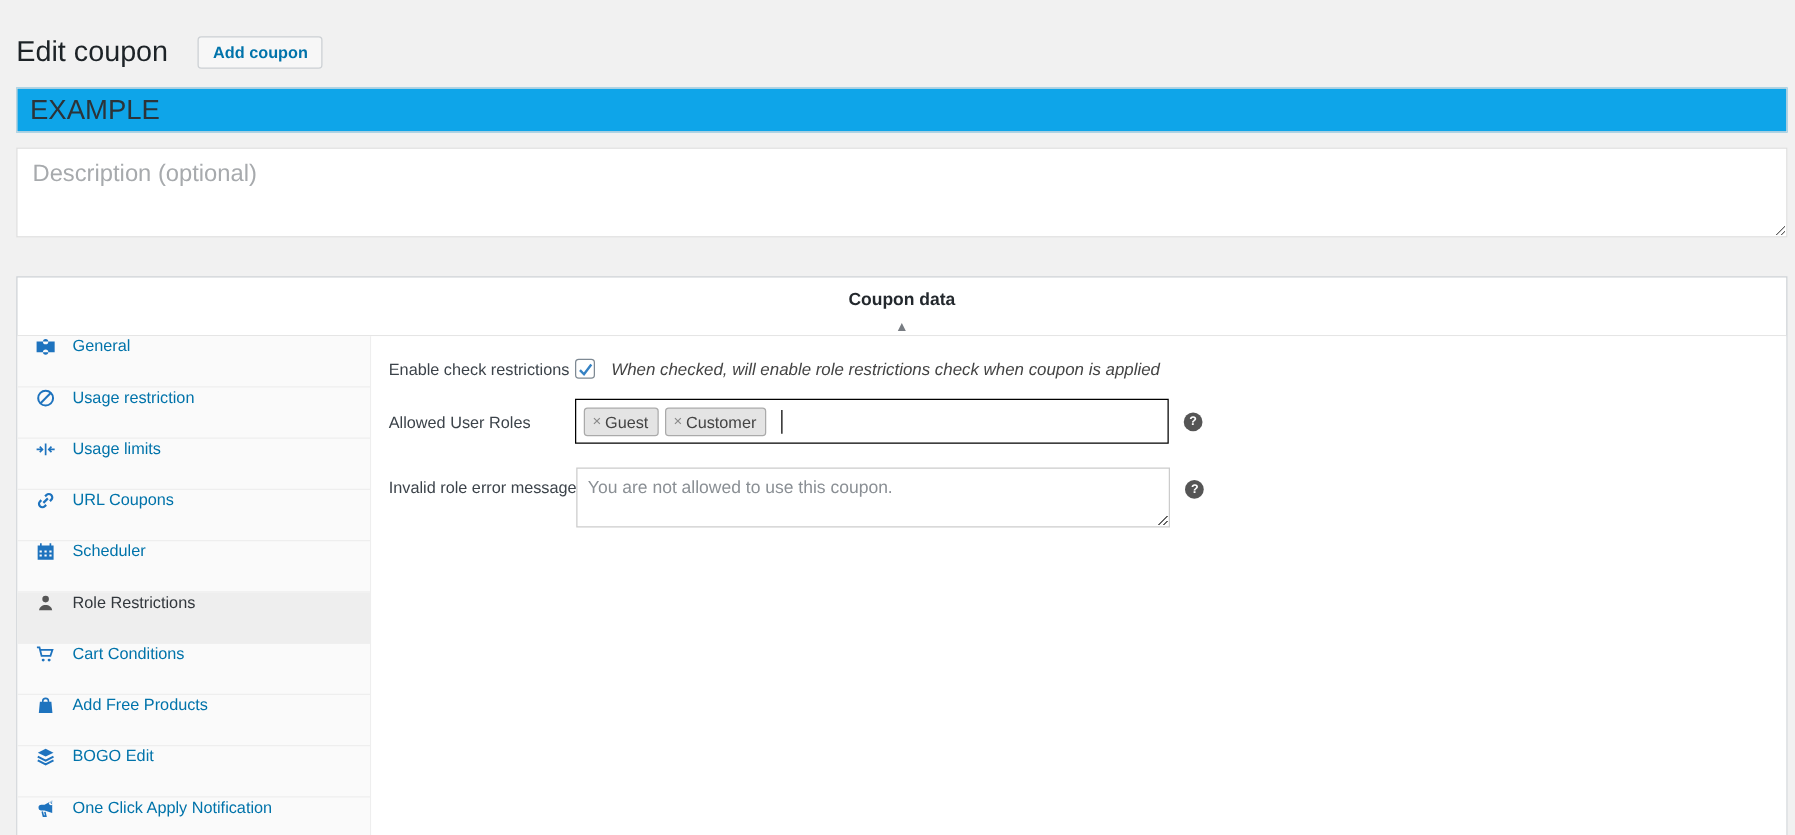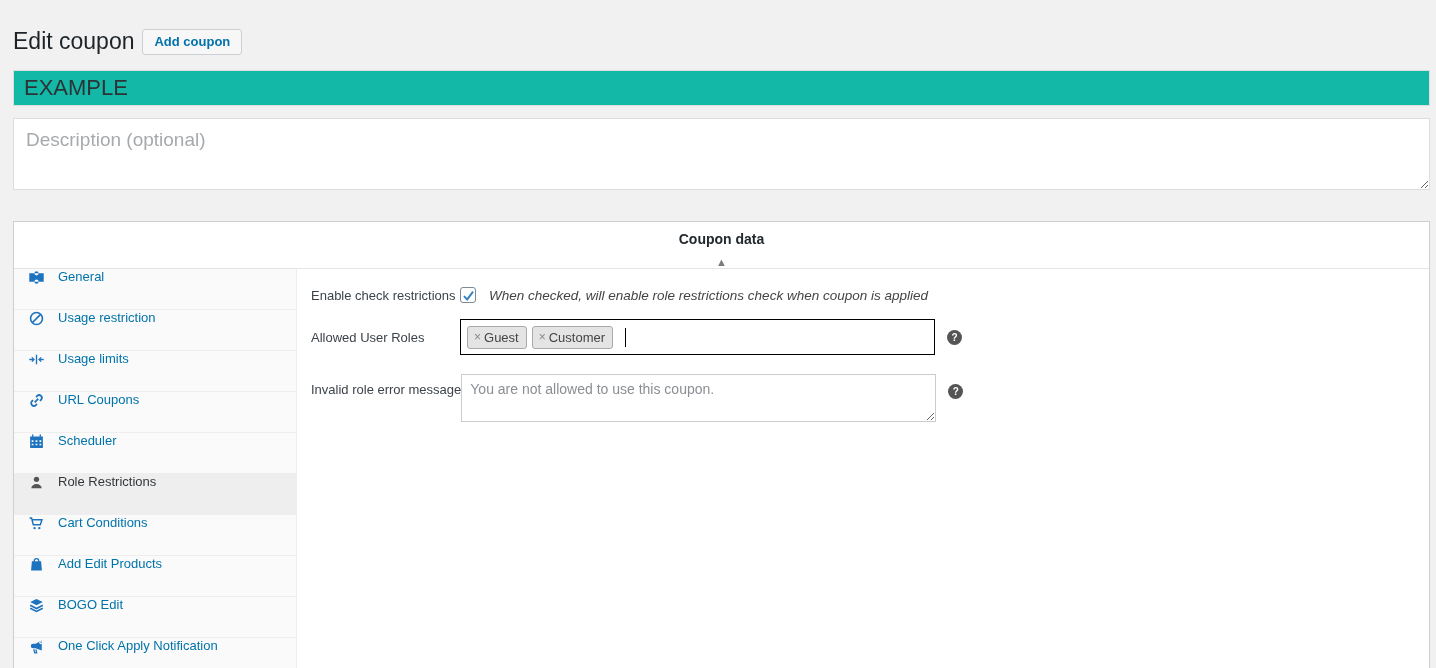--- a/index.html
+++ b/index.html
@@ -14,21 +14,21 @@
   }
   .wrap { margin:0 6px 0 13px; padding-top:26px; }
 
   
   .page-head { display:flex; align-items:center; height:32px; }
   h1.page-title {
     font-size:23px; font-weight:400; color:#1d2327;
     margin:0; padding:0; line-height:1.3; display:inline-block;
   }
   .page-title-action {
-    margin-left:8px;
+    margin-left:24px;
     padding:4px 11px;
     background:#f7f7f7;
     border:1px solid #ccd0d4;
     border-radius:3px;
     color:#0073aa;
     font-size:13px; font-weight:600;
     text-decoration:none;
     cursor:pointer;
     line-height:1.3;
     display:inline-block;
@@ -36,21 +36,21 @@
 
   
   #titlediv { margin-top:12px; }
   #title {
     width:100%;
     height:36px;
     padding:3px 10px;
     font-size:22px;
     line-height:30px;
     color:#2c3338;
-    background:#14b8a6;
+    background:#0ea5e9;
     border:1px solid #ddd;
     border-radius:0;
     outline:none;
     font-family:"Liberation Sans", sans-serif;
   }
 
   
   #description {
     display:block;
     width:100%;
@@ -330,21 +330,21 @@
   </li>
 
   <li>
     <a>
       <span class="tab-icon">
                 <svg viewBox="0 0 20 20" fill="currentColor">
                   <path d="M7.3 7.2V5.9a2.7 2.7 0 015.4 0v1.3" fill="none" stroke="currentColor" stroke-width="1.5"></path>
                   <path d="M4.6 6.3h10.8l1 10.7H3.6z"></path>
                 </svg>
               </span>
-      <span class="tab-label">Add Edit Products</span>
+      <span class="tab-label">Add Free Products</span>
     </a>
   </li>
 
   <li>
     <a>
       <span class="tab-icon">
                 <svg viewBox="0 0 20 20" fill="currentColor">
                   <path d="M10 2.3l7.4 3.7L10 9.7 2.6 6z"></path>
                   <path d="M2.6 9.8L10 13.5l7.4-3.7" fill="none" stroke="currentColor" stroke-width="1.9"></path>
                   <path d="M2.6 13.3L10 17l7.4-3.7" fill="none" stroke="currentColor" stroke-width="1.9"></path>

